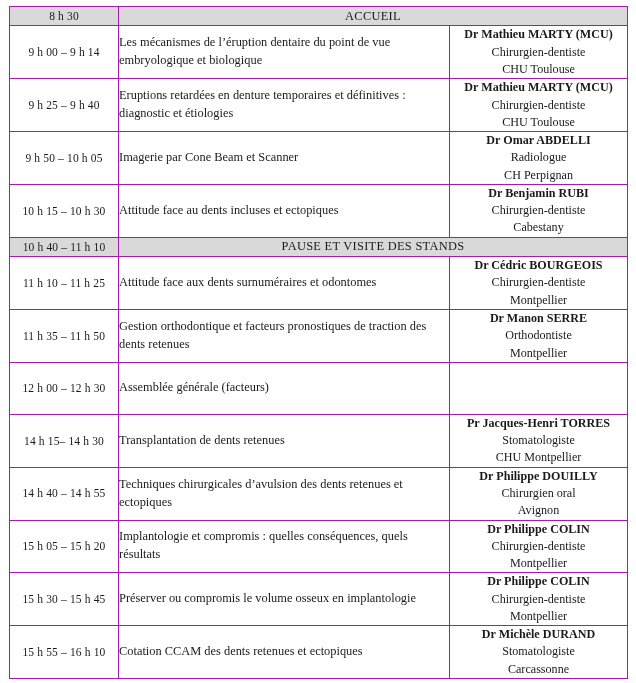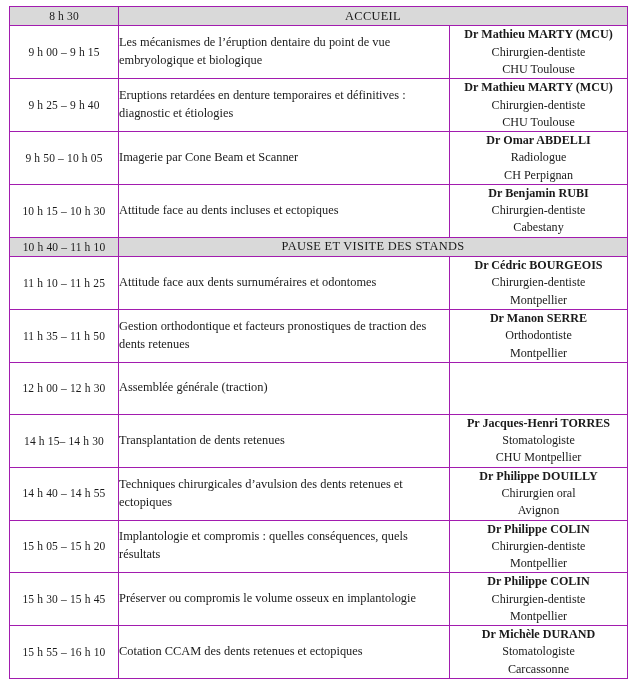--- a/index.html
+++ b/index.html
@@ -110,21 +110,21 @@
       <col class="col-time">
       <col class="col-title">
       <col class="col-spk">
     </colgroup>
     <tbody id="schedule-body">
         <tr class="banner-row h-band">
           <td class="c-time">8 h 30</td>
           <td class="c-banner" colspan="2">ACCUEIL</td>
         </tr>
         <tr class="table-row h-tall">
-          <td class="c-time">9 h 00 – 9 h 15</td>
+          <td class="c-time">9 h 00 – 9 h 14</td>
           <td class="c-title">Les mécanismes de l’éruption dentaire du point de vue embryologique et biologique</td>
           <td class="c-spk">
             <span class="spk-name">Dr Mathieu MARTY (MCU)</span>
             <span class="spk-role">Chirurgien-dentiste</span>
             <span class="spk-place">CHU Toulouse</span>
           </td>
         </tr>
         <tr class="table-row h-tall">
           <td class="c-time">9 h 25 – 9 h 40</td>
           <td class="c-title">Eruptions retardées en denture temporaires et définitives : diagnostic et étiologies</td>
@@ -169,21 +169,21 @@
           <td class="c-time">11 h 35 – 11 h 50</td>
           <td class="c-title">Gestion orthodontique et facteurs pronostiques de traction des dents retenues</td>
           <td class="c-spk">
             <span class="spk-name">Dr Manon SERRE</span>
             <span class="spk-role">Orthodontiste</span>
             <span class="spk-place">Montpellier</span>
           </td>
         </tr>
         <tr class="table-row h-mid">
           <td class="c-time">12 h 00 – 12 h 30</td>
-          <td class="c-title">Assemblée générale (traction)</td>
+          <td class="c-title">Assemblée générale (facteurs)</td>
           <td class="c-spk is-empty"></td>
         </tr>
         <tr class="table-row h-mid">
           <td class="c-time">14 h 15– 14 h 30</td>
           <td class="c-title">Transplantation de dents retenues</td>
           <td class="c-spk">
             <span class="spk-name">Pr Jacques-Henri TORRES</span>
             <span class="spk-role">Stomatologiste</span>
             <span class="spk-place">CHU Montpellier</span>
           </td>

